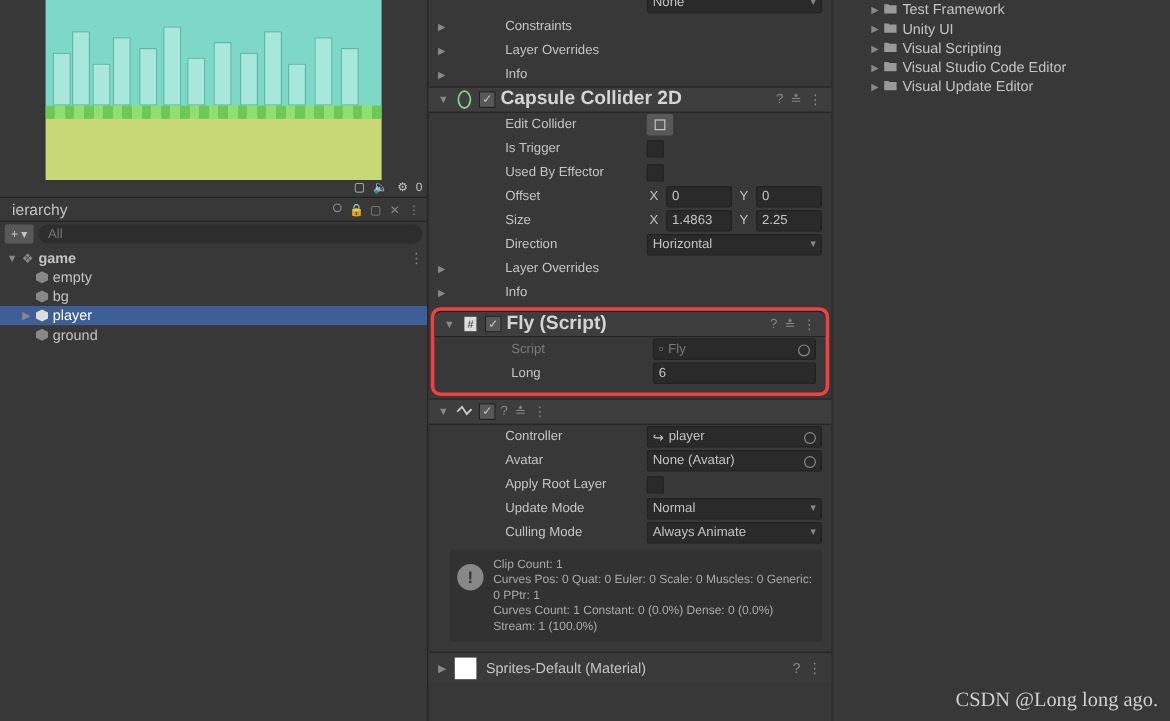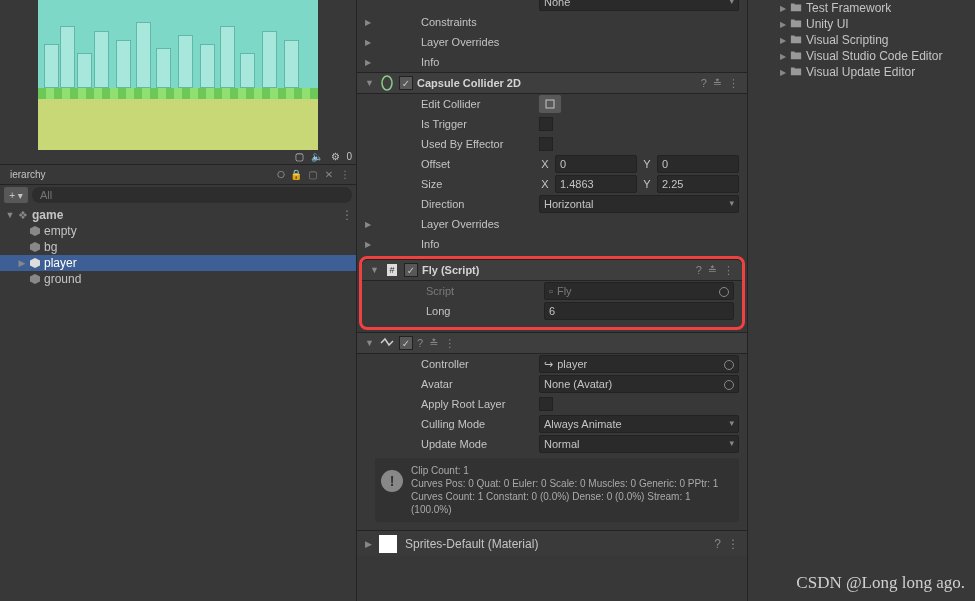--- a/index.html
+++ b/index.html
@@ -13,39 +13,39 @@
   .scene-preview { height: 162px; background: #383838; padding: 0 20px 0 38px; position: relative; }
   .preview-box { width: 280px; height: 160px; position: relative; overflow: hidden; background: linear-gradient(#7dd8c7 0%, #7dd8c7 55%, #8fe070 55%, #8fe070 62%, #c9d876 62%, #c9d876 100%); }
   .sky-buildings { position: absolute; top: 0; left: 0; right: 0; height: 55%; }
   .building { position: absolute; bottom: 0; width: 15px; background: #a8e8dc; border: 1px solid #5fb8a8; }
   .grass-pattern { position: absolute; top:55%; left:0; right:0; height:7%; background: repeating-linear-gradient(90deg,#6dc858 0,#6dc858 8px,#8fe070 8px,#8fe070 16px); }
   .preview-footer { position:absolute; bottom:0; left:0; right:0; height:12px; display:flex; justify-content:flex-end; align-items:center; padding-right:4px; gap:4px; background:#383838; font-size:10px; }
   .preview-footer .ico { width:14px; height:14px; display:flex; align-items:center; justify-content:center; }
   
   .hierarchy-panel { flex:1; background: #383838; border-top: 1px solid #232323; margin-top: 2px; }
   .panel-tabbar { display:flex; align-items:center; height: 20px; background: #383838; border-bottom:1px solid #232323; padding: 0 4px; }
-  .panel-tab { font-size: 10px; color:#c4c4c4; padding: 2px 6px; }
+  .panel-tab { font-size: 13px; color:#c4c4c4; padding: 2px 6px; }
   .tabbar-icons { margin-left:auto; display:flex; gap:2px; }
   .tabbar-icons span { width:14px; height:14px; display:flex; align-items:center; justify-content:center; font-size:10px; color:#888; cursor:pointer; }
   .search-row { display:flex; align-items:center; height: 20px; padding: 2px 4px; gap:4px; }
   .plus-dd { width:24px; height:16px; background:#585858; border-radius:2px; display:flex; align-items:center; justify-content:center; font-size:10px; color:#c4c4c4; cursor:pointer; }
   .search-field { flex:1; height:16px; background:#2d2d2d; border:none; border-radius:10px; color:#888; padding:0 8px; font-size:11px; }
   
   .tree { padding: 2px 0; }
   .tree-row { display:flex; align-items:center; height: 16px; padding-left: 4px; cursor:pointer; }
   .tree-row.selected { background: #3e5f96; color:#fff; }
   .tree-indent { display:inline-block; }
   .tree-foldout { width:12px; text-align:center; font-size:9px; color:#888; }
   .tree-icon { width:14px; height:14px; margin-right:2px; display:inline-flex; align-items:center; justify-content:center; }
   .unity-icon { color:#888; font-size:11px; }
   .cube-icon svg { width:12px; height:12px; }
   .ctx-col { margin-left:auto; width:18px; text-align:center; color:#888; font-size:12px; }
   
   
-  .inspector { width: 392px; background: #383838; overflow-y: auto; border-left: 1px solid #232323; border-right: 1px solid #232323; }
+  .inspector { width: 338px; background: #383838; overflow-y: auto; border-left: 1px solid #232323; border-right: 1px solid #232323; }
   .inspector::-webkit-scrollbar { width:12px; }
   .inspector::-webkit-scrollbar-track { background:#2b2b2b; }
   .inspector::-webkit-scrollbar-thumb { background:#5a5a5a; }
   
   .prop-row { display:flex; align-items:center; height:20px; padding: 0 8px 0 18px; }
   .prop-row .foldout { width:10px; font-size:8px; color:#888; margin-left:-10px; }
   .prop-label { width: 118px; font-size:11px; color:#c4c4c4;margin-left:46px; }
   .prop-val { flex:1; display:flex; gap:4px; align-items:center; }
   .field { flex:1; height:18px; background:#2a2a2a; border:1px solid #222; border-radius:2px; color:#c4c4c4; padding:0 4px; font-size:11px; display:flex; align-items:center; }
   .dd { position:relative; }
@@ -54,21 +54,21 @@
   .object-field .dot { position:absolute; right:4px; top:4px; width:10px; height:10px; border:1px solid #888; border-radius:50%; }
   .xy-lbl { font-size:11px; width:12px; text-align:center; }
   .checkbox { width:14px; height:14px; background:#2a2a2a; border:1px solid #222; display:inline-block; }
   .icon-btn { width:22px; height:18px; background:#585858; border-radius:2px; display:flex; align-items:center; justify-content:center; }
   .icon-btn svg { width:12px; height:12px; }
   
   .comp-header { display:flex; align-items:center; height:22px; background:#3e3e3e; padding:0 8px; border-top:1px solid #232323; border-bottom:1px solid #232323; }
   .comp-header .fold { width:10px; font-size:9px; color:#888; }
   .comp-header .cicon { width:16px; height:16px; margin:0 4px; display:flex; align-items:center; justify-content:center; }
   .comp-header .ccheck { width:14px; height:14px; background:#585858; border:1px solid #222; display:flex; align-items:center; justify-content:center; font-size:10px; margin-right:4px; }
-  .comp-header .cname { flex:1; font-weight:bold; font-size:11px; color:#d4d4d4; }
+  .comp-header .cname { flex:1; font-weight:bold; font-size:16px; color:#d4d4d4; }
   .comp-header .cacts { display:flex; gap:6px; align-items:center; }
   .comp-header .cacts span { color:#888; font-size:11px; cursor:pointer; }
   
   .highlight-box { border:3px solid #f04040; border-radius:8px; margin:2px 2px; }
   .highlight-box .comp-header { border-radius:6px 6px 0 0; }
   
   .info-box { margin:4px 8px 8px 18px; background:#323232; border-radius:3px; padding:6px; display:flex; gap:8px; align-items:flex-start; }
   .info-box .warn { width:22px; height:22px; border-radius:50%; background:#888; color:#323232; display:flex; align-items:center; justify-content:center; font-weight:bold; font-size:14px; flex-shrink:0; margin-top:6px; }
   .info-box .txt { font-size:10px; color:#aaa; line-height:1.3; }
   
@@ -356,32 +356,32 @@
           </div>
         </div>
       </div>
     <div class="prop-row">
         <span class="prop-label">Apply Root Layer</span>
         <div class="prop-val">
           <span class="checkbox"></span>
         </div>
       </div>
     <div class="prop-row">
+        <span class="prop-label">Update Mode</span>
+        <div class="prop-val">
+          <div class="field dd">
+            <span>Normal</span>
+          </div>
+        </div>
+      </div>
+    <div class="prop-row">
         <span class="prop-label">Culling Mode</span>
         <div class="prop-val">
           <div class="field dd">
             <span>Always Animate</span>
-          </div>
-        </div>
-      </div>
-    <div class="prop-row">
-        <span class="prop-label">Update Mode</span>
-        <div class="prop-val">
-          <div class="field dd">
-            <span>Normal</span>
           </div>
         </div>
       </div>
     <div class="info-box">
       <div class="warn">!</div>
       <div class="txt" style="white-space:pre-line">Clip Count: 1
 Curves Pos: 0 Quat: 0 Euler: 0 Scale: 0 Muscles: 0 Generic: 0 PPtr: 1
 Curves Count: 1 Constant: 0 (0.0%) Dense: 0 (0.0%) Stream: 1 (100.0%)</div>
     </div>
 

